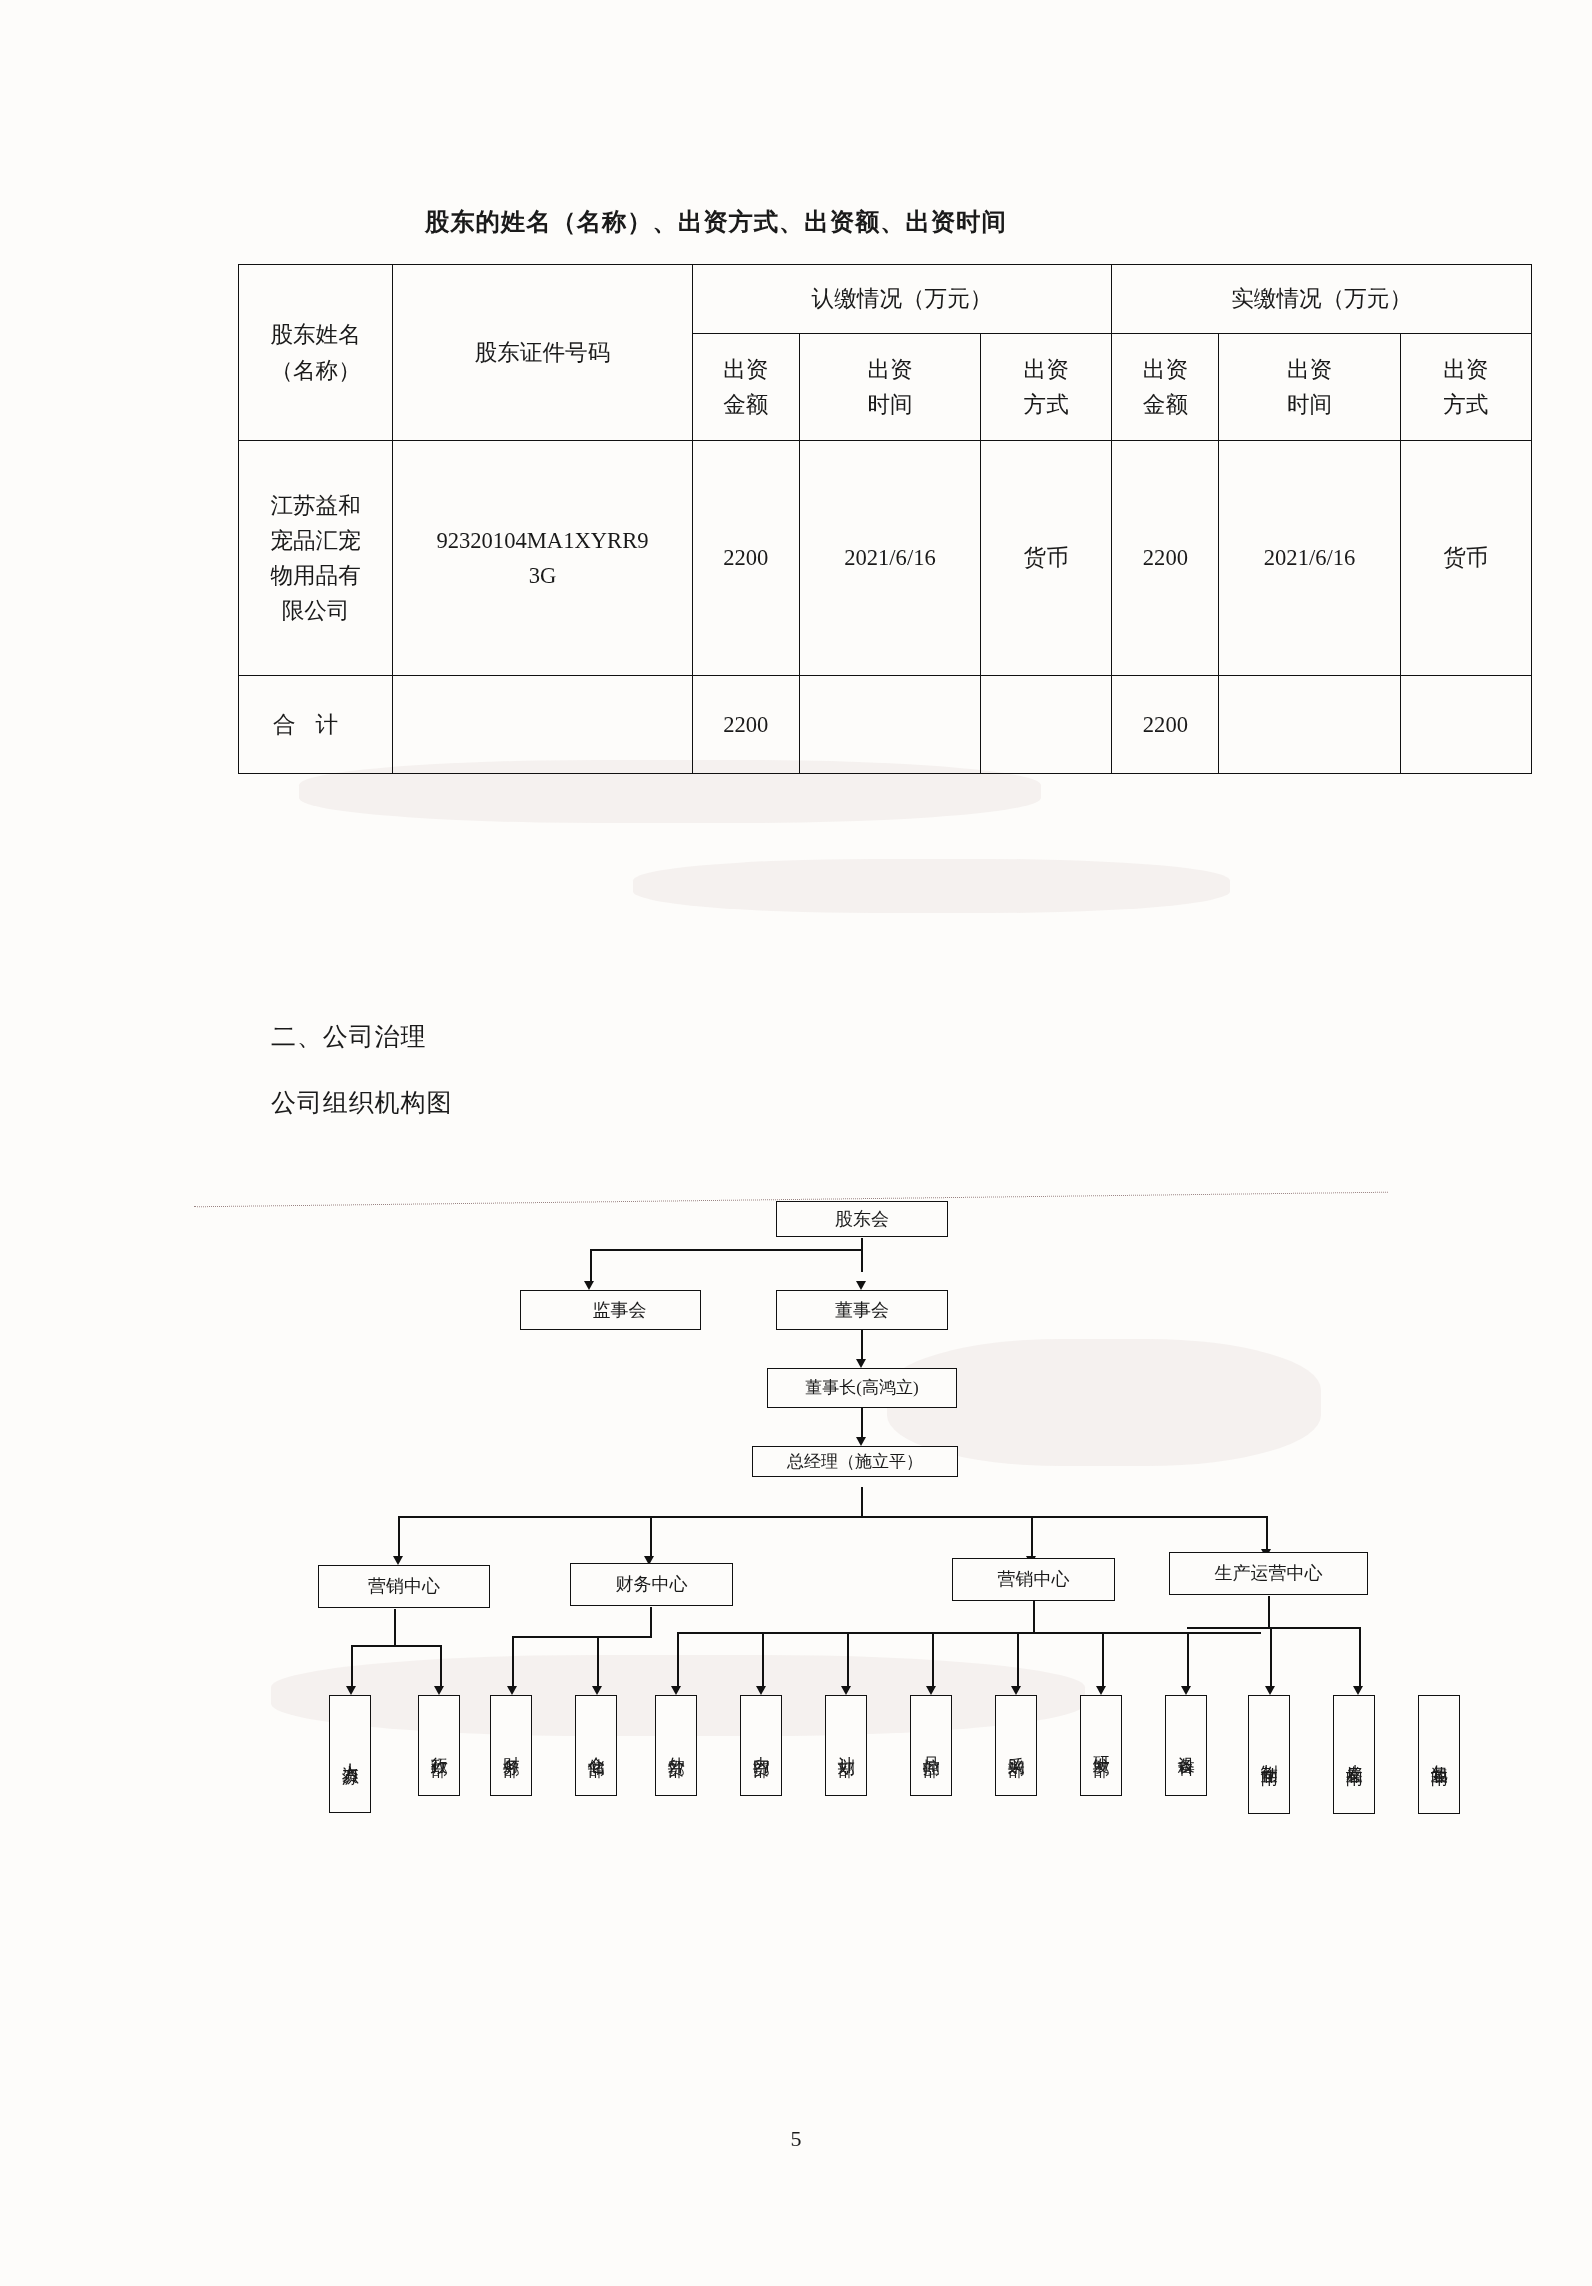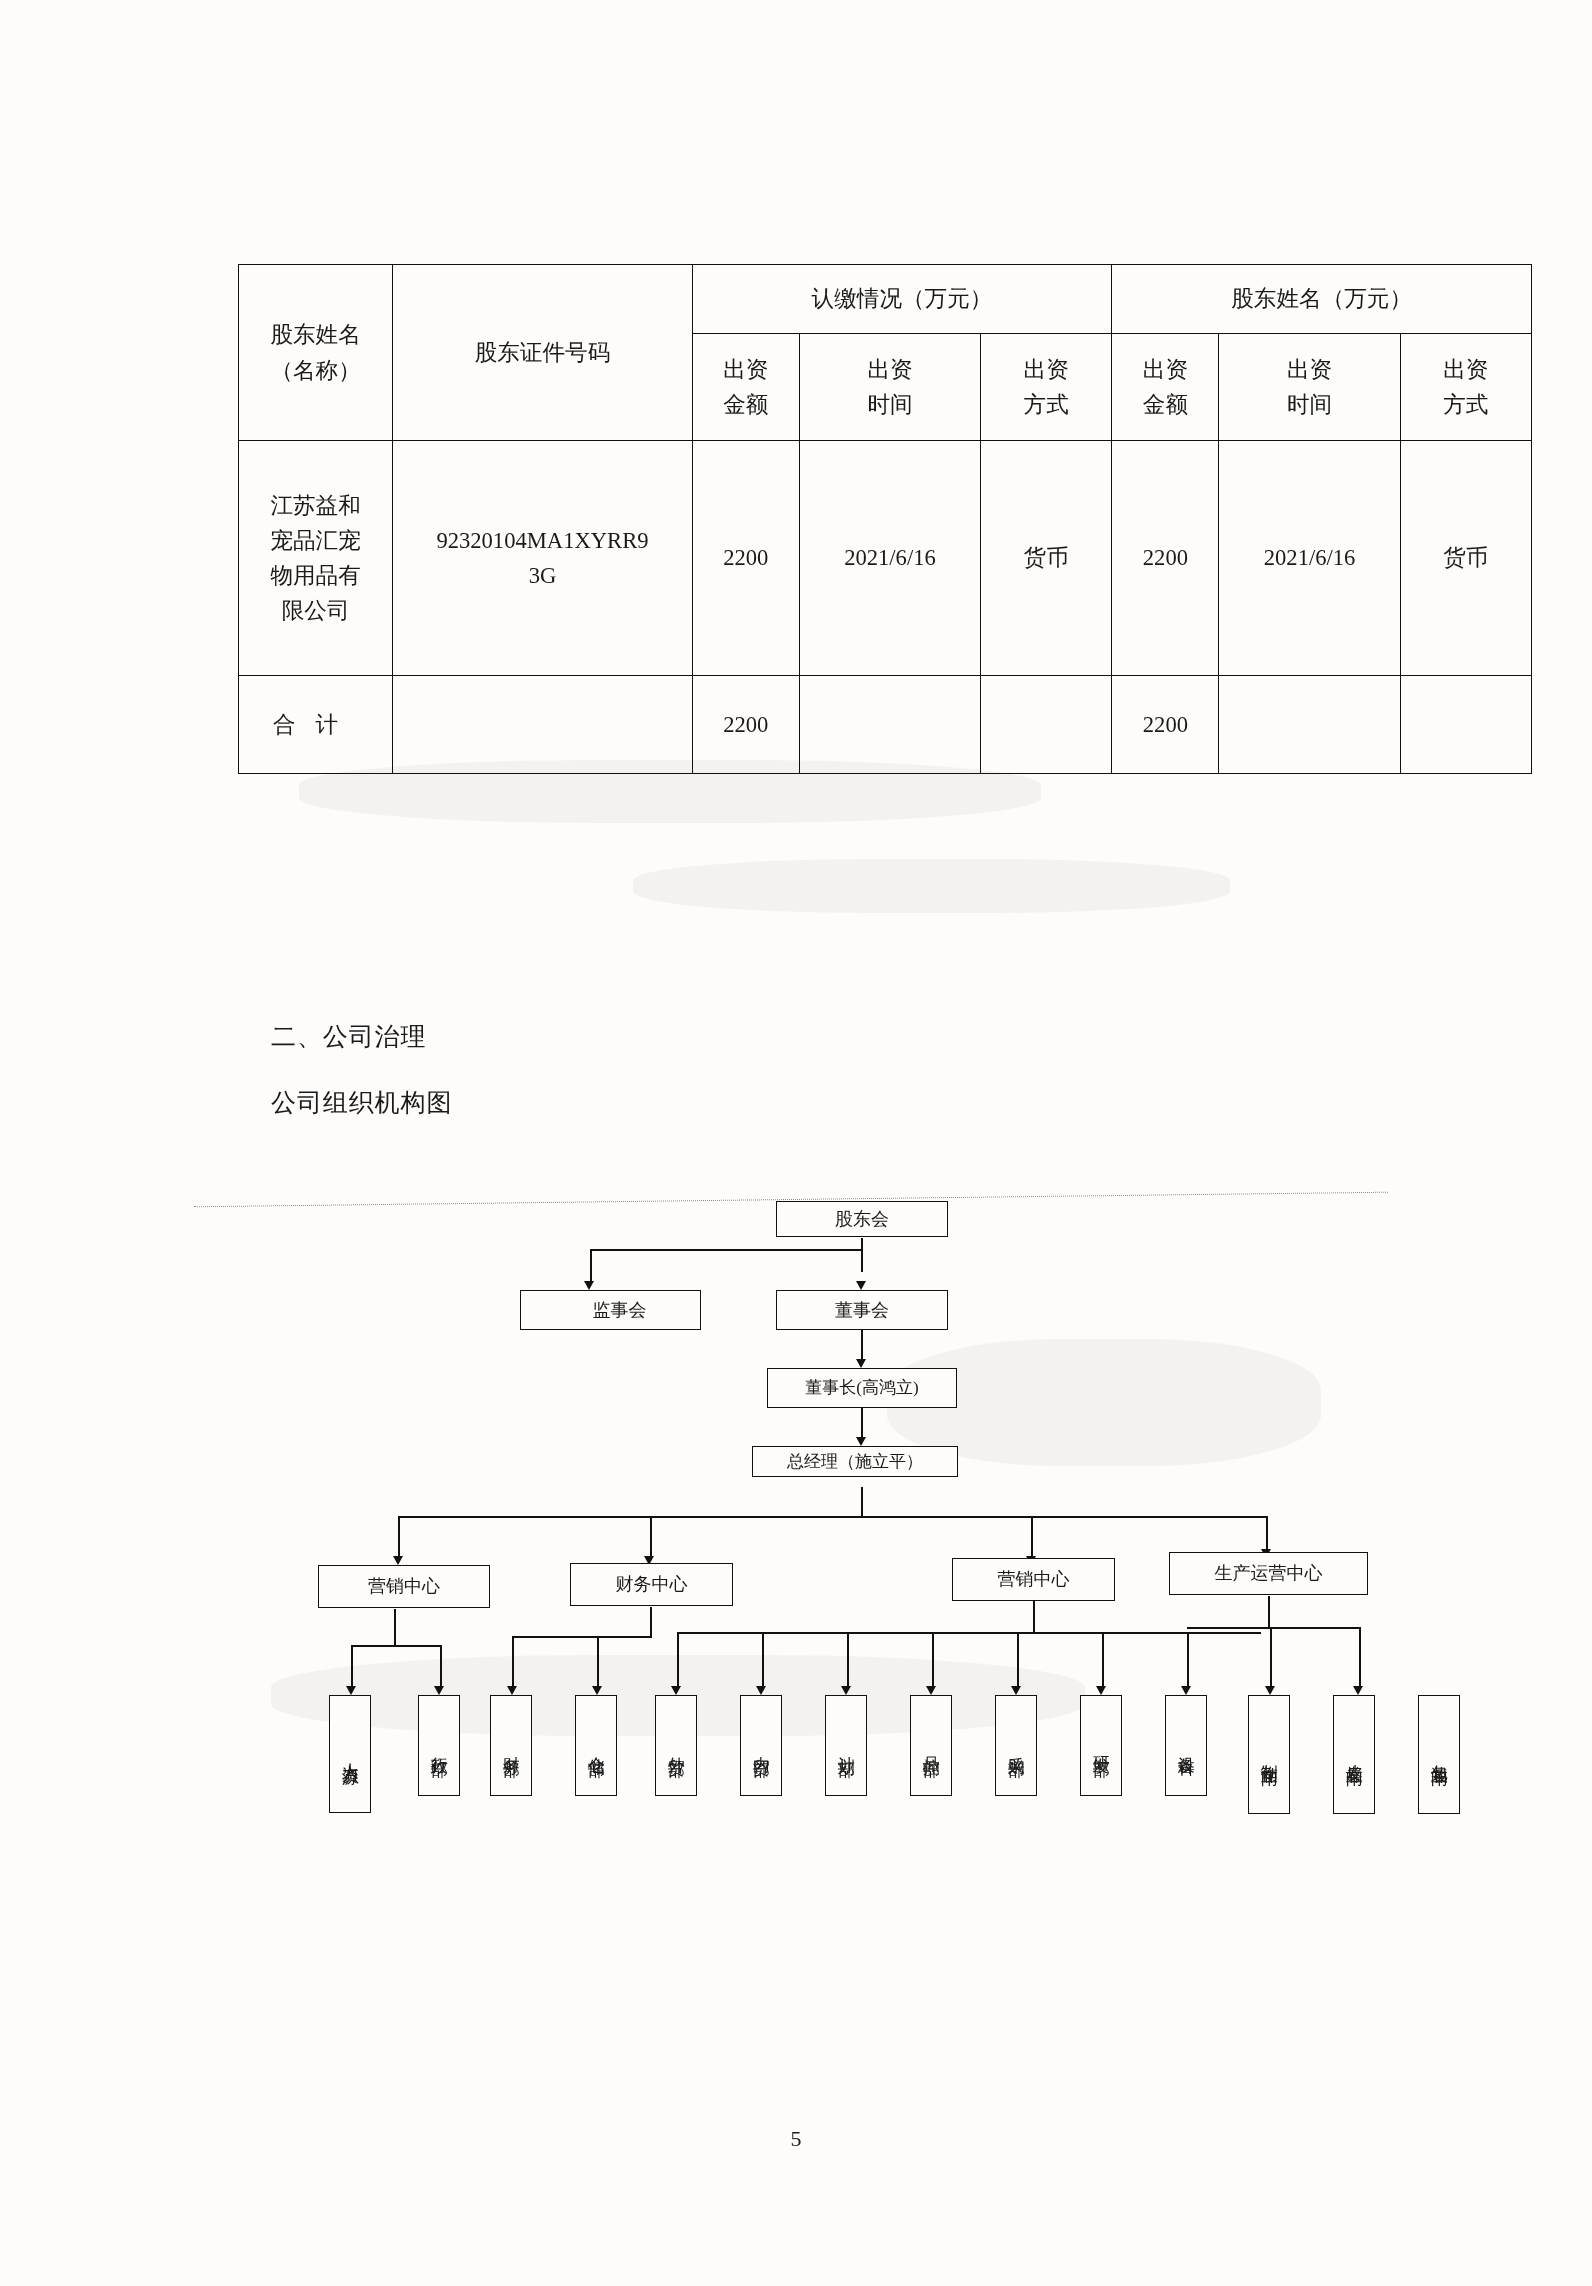--- a/index.html
+++ b/index.html
@@ -158,41 +158,42 @@
 </head>
 <body>
 
 <div class="page">
 
   <div class="smudge" style="left:299px; top:760px; width:742px; height:63px;"></div>
   <div class="smudge" style="left:633px; top:859px; width:597px; height:54px;"></div>
   <div class="smudge" style="left:887px; top:1339px; width:434px; height:127px;"></div>
   <div class="smudge" style="left:271px; top:1655px; width:814px; height:81px;"></div>
 
+  <div class="table-title">股东的姓名（名称）、出资方式、出资额、出资时间</div>
 
   <table class="shareholder-table">
     <colgroup>
       <col class="col-name">
         <col class="col-id">
       <col class="col-amt">
         <col class="col-time">
         <col class="col-way">
       <col class="col-amt">
         <col class="col-time">
         <col class="col-way">
     </colgroup>
     <tbody>
       <tr class="hdr-group">
         <td rowspan="2" class="cell-left">
           <span class="vstack">股东姓名</span>
           <span class="vstack">（名称）</span>
         </td>
         <td rowspan="2" class="cell-left">股东证件号码</td>
         <td colspan="3" class="cell-left">认缴情况（万元）</td>
-        <td colspan="3" class="cell-left">股东姓名（万元）</td>
+        <td colspan="3" class="cell-left">实缴情况（万元）</td>
       </tr>
       <tr class="hdr-sub">
         <td class="cell-left">
           <span class="vstack">出资</span>
           <span class="vstack">金额</span>
         </td>
         <td class="cell-left">
           <span class="vstack">出资</span>
           <span class="vstack">时间</span>
         </td>

